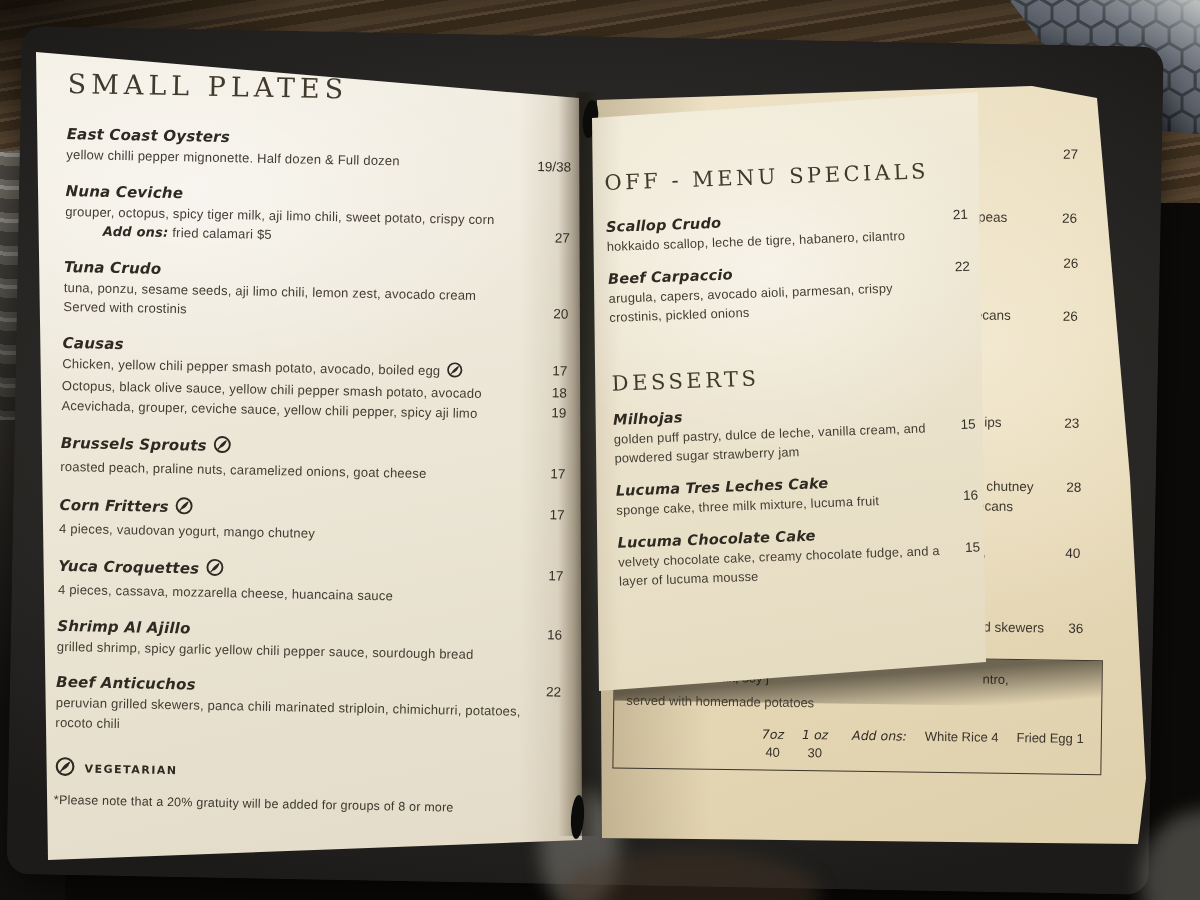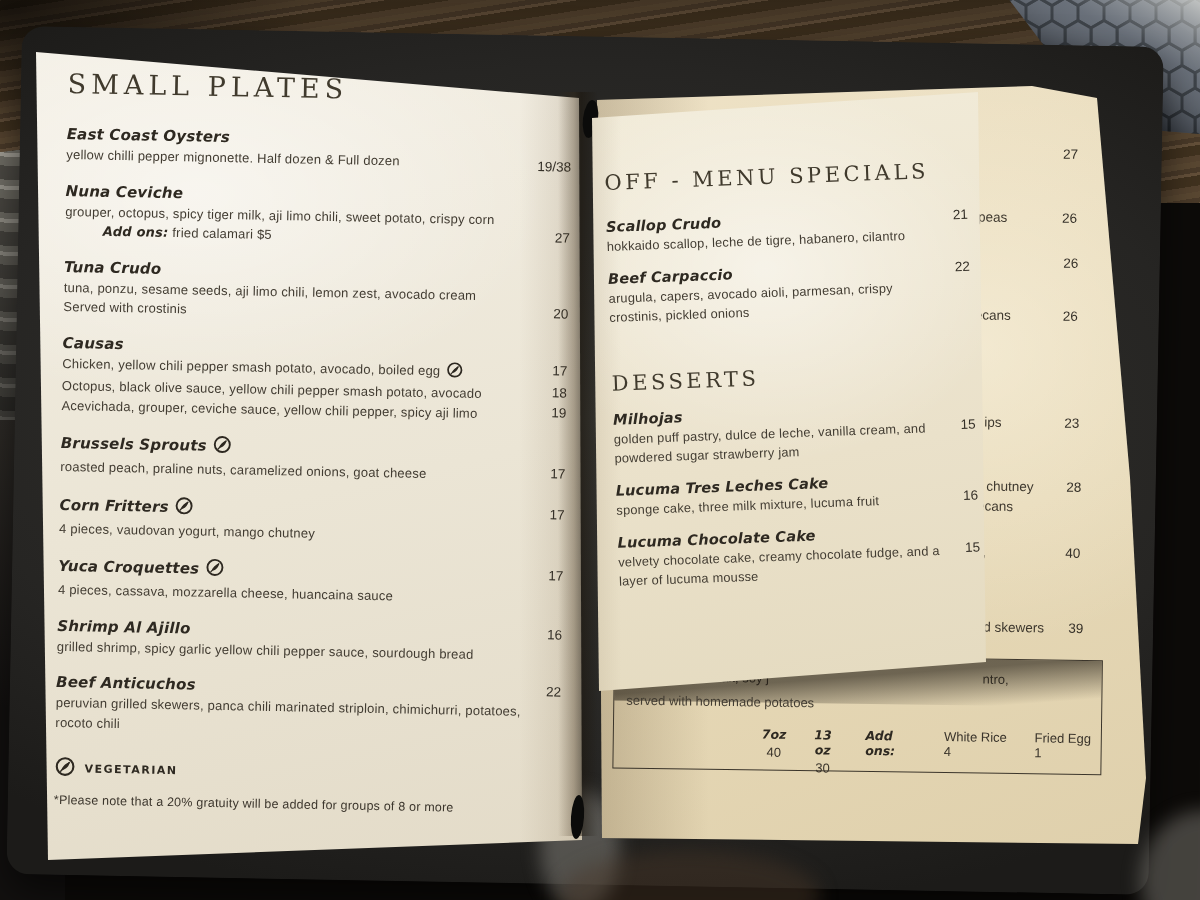--- a/index.html
+++ b/index.html
@@ -83,21 +83,21 @@
   .rbox{position:absolute;left:37px;top:575px;width:487px;height:113px;
     border:1.6px solid #3b352b;}
   .rbox .shade{position:absolute;left:0;top:0;width:100%;height:46px;
     background:linear-gradient(175deg, rgba(24,19,12,.58) 45%, rgba(24,19,12,0) 90%);}
   .rbox .l1{position:absolute;left:12px;top:14px;font-size:13px;color:#3e382e;white-space:nowrap;}
   .rbox .l1b{position:absolute;left:368px;top:12px;font-size:13px;color:#3e382e;}
   .rbox .l2{position:absolute;left:12px;top:38px;font-size:13px;color:#423c32;}
   .rbox .sizes{position:absolute;left:148px;top:70px;display:flex;gap:18px;align-items:flex-start;
     font-size:13px;color:#3a342b;}
   .szcol{text-align:center;}
-  .szlab{font-family:"DejaVu Sans",sans-serif;font-weight:700;font-style:italic;font-size:12.5px;color:#2e2921;}
+  .szlab{font-family:"DejaVu Sans",sans-serif;font-weight:400;font-style:italic;font-size:12.5px;color:#2e2921;}
   .sznum{margin-top:3px;}
 
   
   .insert-page{left:580px;top:85px;width:412px;height:614px;z-index:40;
     clip-path:polygon(12px 33px,398px 7px,406px 577px,19px 606px);
     background:
       linear-gradient(90deg, rgba(120,98,66,.18), rgba(0,0,0,0) 10%),
       radial-gradient(330px 260px at 45% 30%, rgba(255,255,255,.5), rgba(255,255,255,0) 75%),
       linear-gradient(170deg,#f2ecda,#eae1ca 60%,#e4dabf);
     filter:drop-shadow(14px 16px 14px rgba(8,6,3,.55));}
@@ -177,35 +177,35 @@
       <div class="frag" style="left:398px;top:415px;width:95px;">
           <span>ecans</span>
           <span class="fp"></span>
         </div>
       <div class="frag" style="left:404px;top:461px;width:98px;">
           <span>,</span>
           <span class="fp">40</span>
         </div>
       <div class="frag" style="left:406px;top:536px;width:100px;">
           <span>d skewers</span>
-          <span class="fp">39</span>
+          <span class="fp">36</span>
         </div>
 
       <div class="rbox">
         <div class="l1">AAA striploin steak, soy j</div>
         <div class="l1b">ntro,</div>
         <div class="shade"></div>
         <div class="l2">served with homemade potatoes</div>
         <div class="sizes">
           <div class="szcol">
             <div class="szlab">7oz</div>
             <div class="sznum">40</div>
           </div>
           <div class="szcol">
-            <div class="szlab">13 oz</div>
+            <div class="szlab">1 oz</div>
             <div class="sznum">30</div>
           </div>
           <div class="szlab" style="margin-left:6px;">Add ons:</div>
           <div>White Rice 4</div>
           <div>Fried Egg 1</div>
         </div>
       </div>
     </div>
   </div>
 

